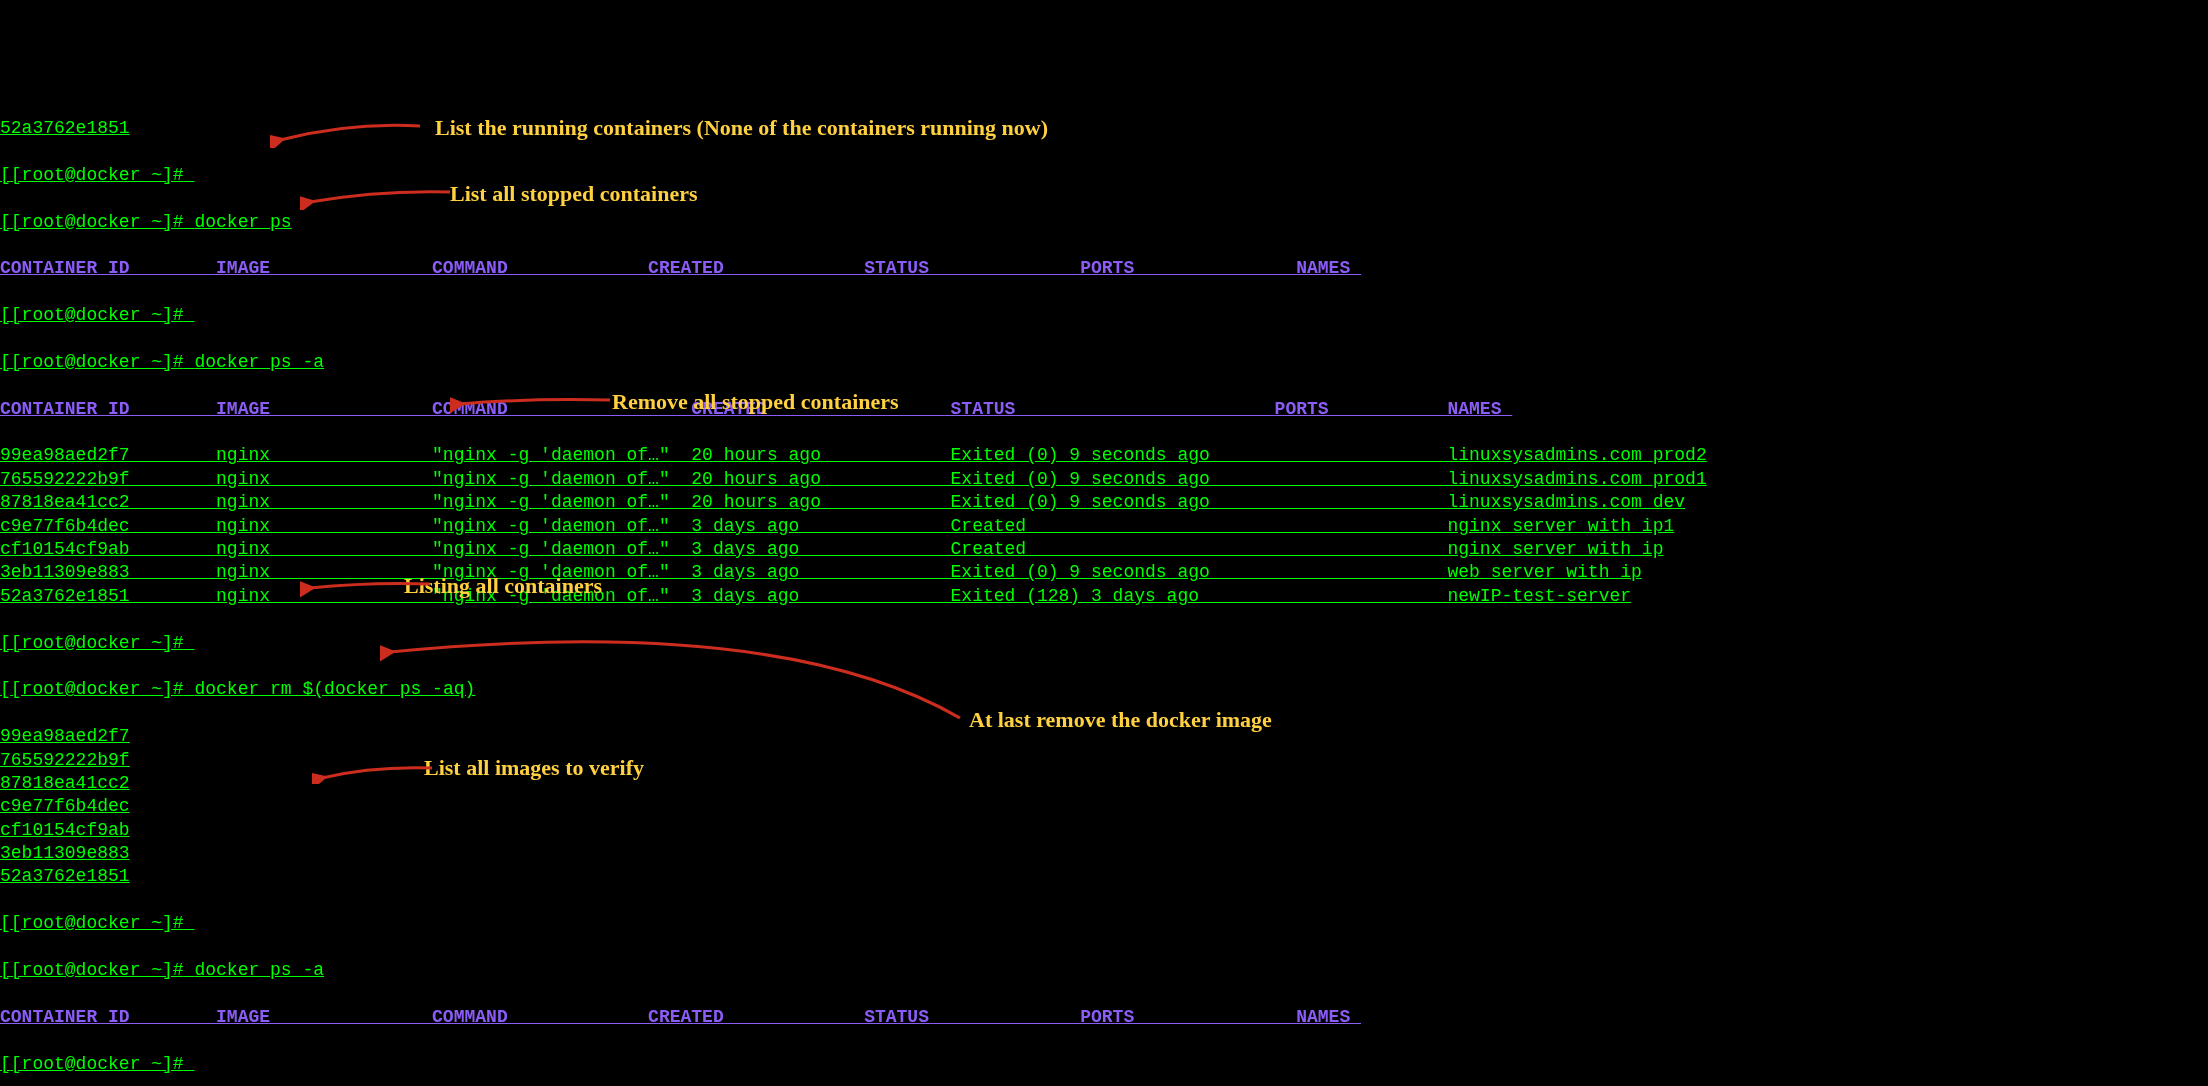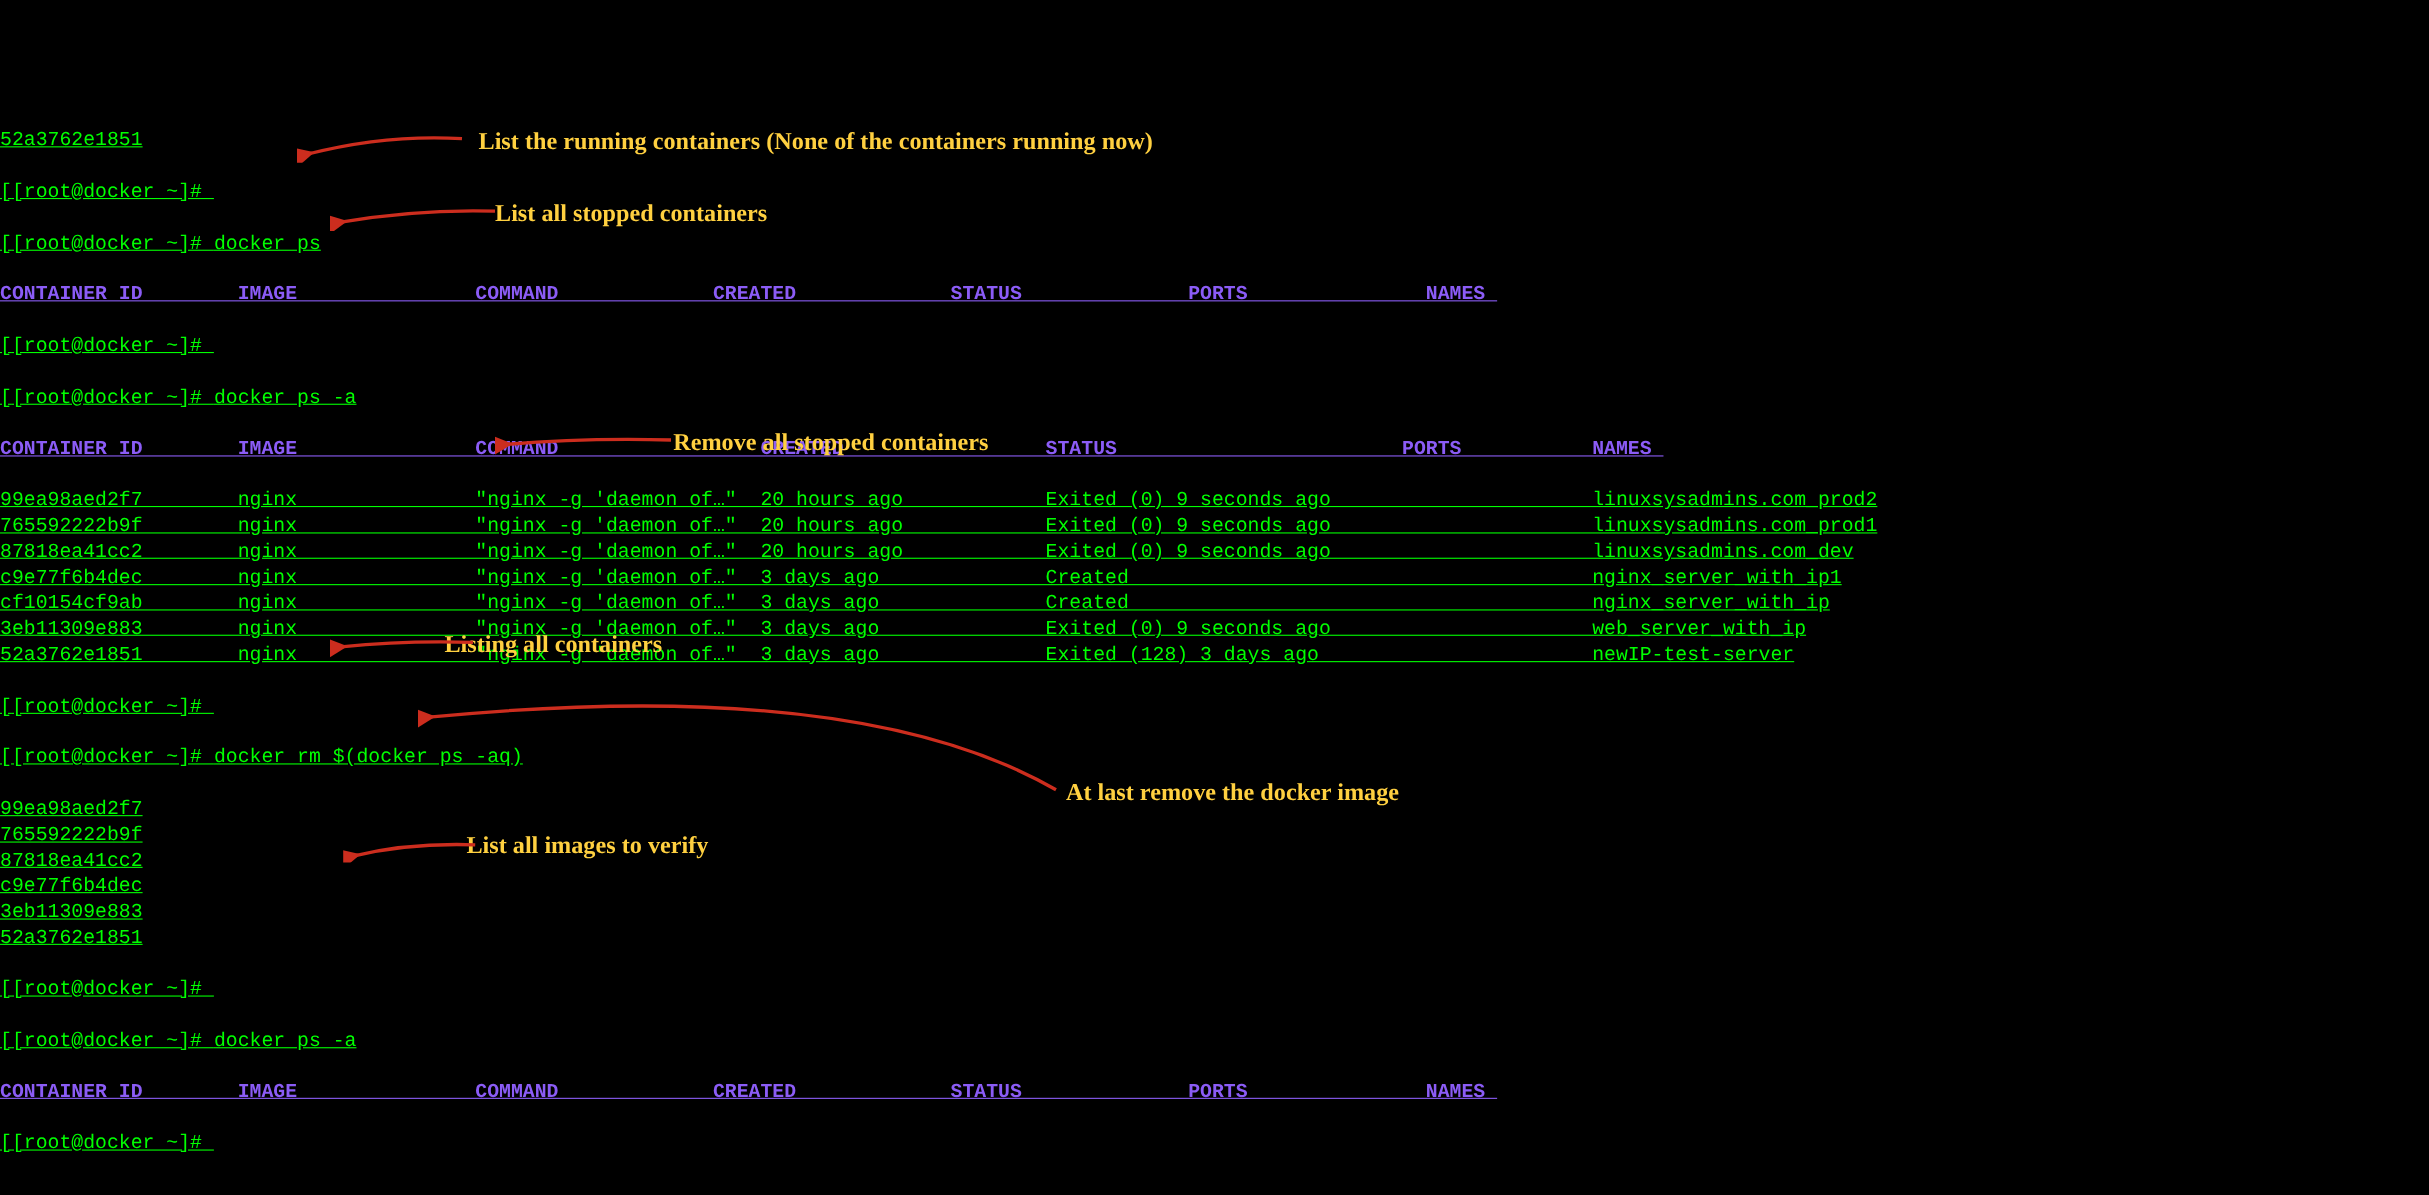--- a/index.html
+++ b/index.html
@@ -38,21 +38,21 @@
 <span class="line">52a3762e1851</span>
 <span class="line">[<span>[root@docker ~]#</span> </span>
 <span class="line">[<span>[root@docker ~]#</span> <span>docker ps</span></span>
 <span class="line ps-headers" id="ps-head-1">CONTAINER ID        IMAGE               COMMAND             CREATED             STATUS              PORTS               NAMES </span>
 <span class="line">[<span>[root@docker ~]#</span> </span>
 <span class="line">[<span>[root@docker ~]#</span> <span>docker ps -a</span></span>
 <span class="line ps-headers" id="ps-a-head">CONTAINER ID        IMAGE               COMMAND                 CREATED                 STATUS                        PORTS           NAMES </span>
 <span id="ps-a-body"><span class="line">99ea98aed2f7        nginx               "nginx -g 'daemon of…"  20 hours ago            Exited (0) 9 seconds ago                      linuxsysadmins.com_prod2</span><span class="line">765592222b9f        nginx               "nginx -g 'daemon of…"  20 hours ago            Exited (0) 9 seconds ago                      linuxsysadmins.com_prod1</span><span class="line">87818ea41cc2        nginx               "nginx -g 'daemon of…"  20 hours ago            Exited (0) 9 seconds ago                      linuxsysadmins.com_dev</span><span class="line">c9e77f6b4dec        nginx               "nginx -g 'daemon of…"  3 days ago              Created                                       nginx_server_with_ip1</span><span class="line">cf10154cf9ab        nginx               "nginx -g 'daemon of…"  3 days ago              Created                                       nginx_server_with_ip</span><span class="line">3eb11309e883        nginx               "nginx -g 'daemon of…"  3 days ago              Exited (0) 9 seconds ago                      web_server_with_ip</span><span class="line">52a3762e1851        nginx               "nginx -g 'daemon of…"  3 days ago              Exited (128) 3 days ago                       newIP-test-server</span></span>
 <span class="line">[<span>[root@docker ~]#</span> </span>
 <span class="line">[<span>[root@docker ~]#</span> <span>docker rm $(docker ps -aq)</span></span>
-<span id="rm-body"><span class="line">99ea98aed2f7</span><span class="line">765592222b9f</span><span class="line">87818ea41cc2</span><span class="line">c9e77f6b4dec</span><span class="line">3eb11309e883</span><span class="line">52a3762e1851</span></span>
+<span id="rm-body"><span class="line">99ea98aed2f7</span><span class="line">765592222b9f</span><span class="line">87818ea41cc2</span><span class="line">c9e77f6b4dec</span><span class="line">cf10154cf9ab</span><span class="line">3eb11309e883</span><span class="line">52a3762e1851</span></span>
 <span class="line">[<span>[root@docker ~]#</span> </span>
 <span class="line">[<span>[root@docker ~]#</span> <span>docker ps -a</span></span>
 <span class="line ps-headers" id="ps-head-2">CONTAINER ID        IMAGE               COMMAND             CREATED             STATUS              PORTS               NAMES </span>
 <span class="line">[<span>[root@docker ~]#</span> </span>
 
 
 
 
 
 

